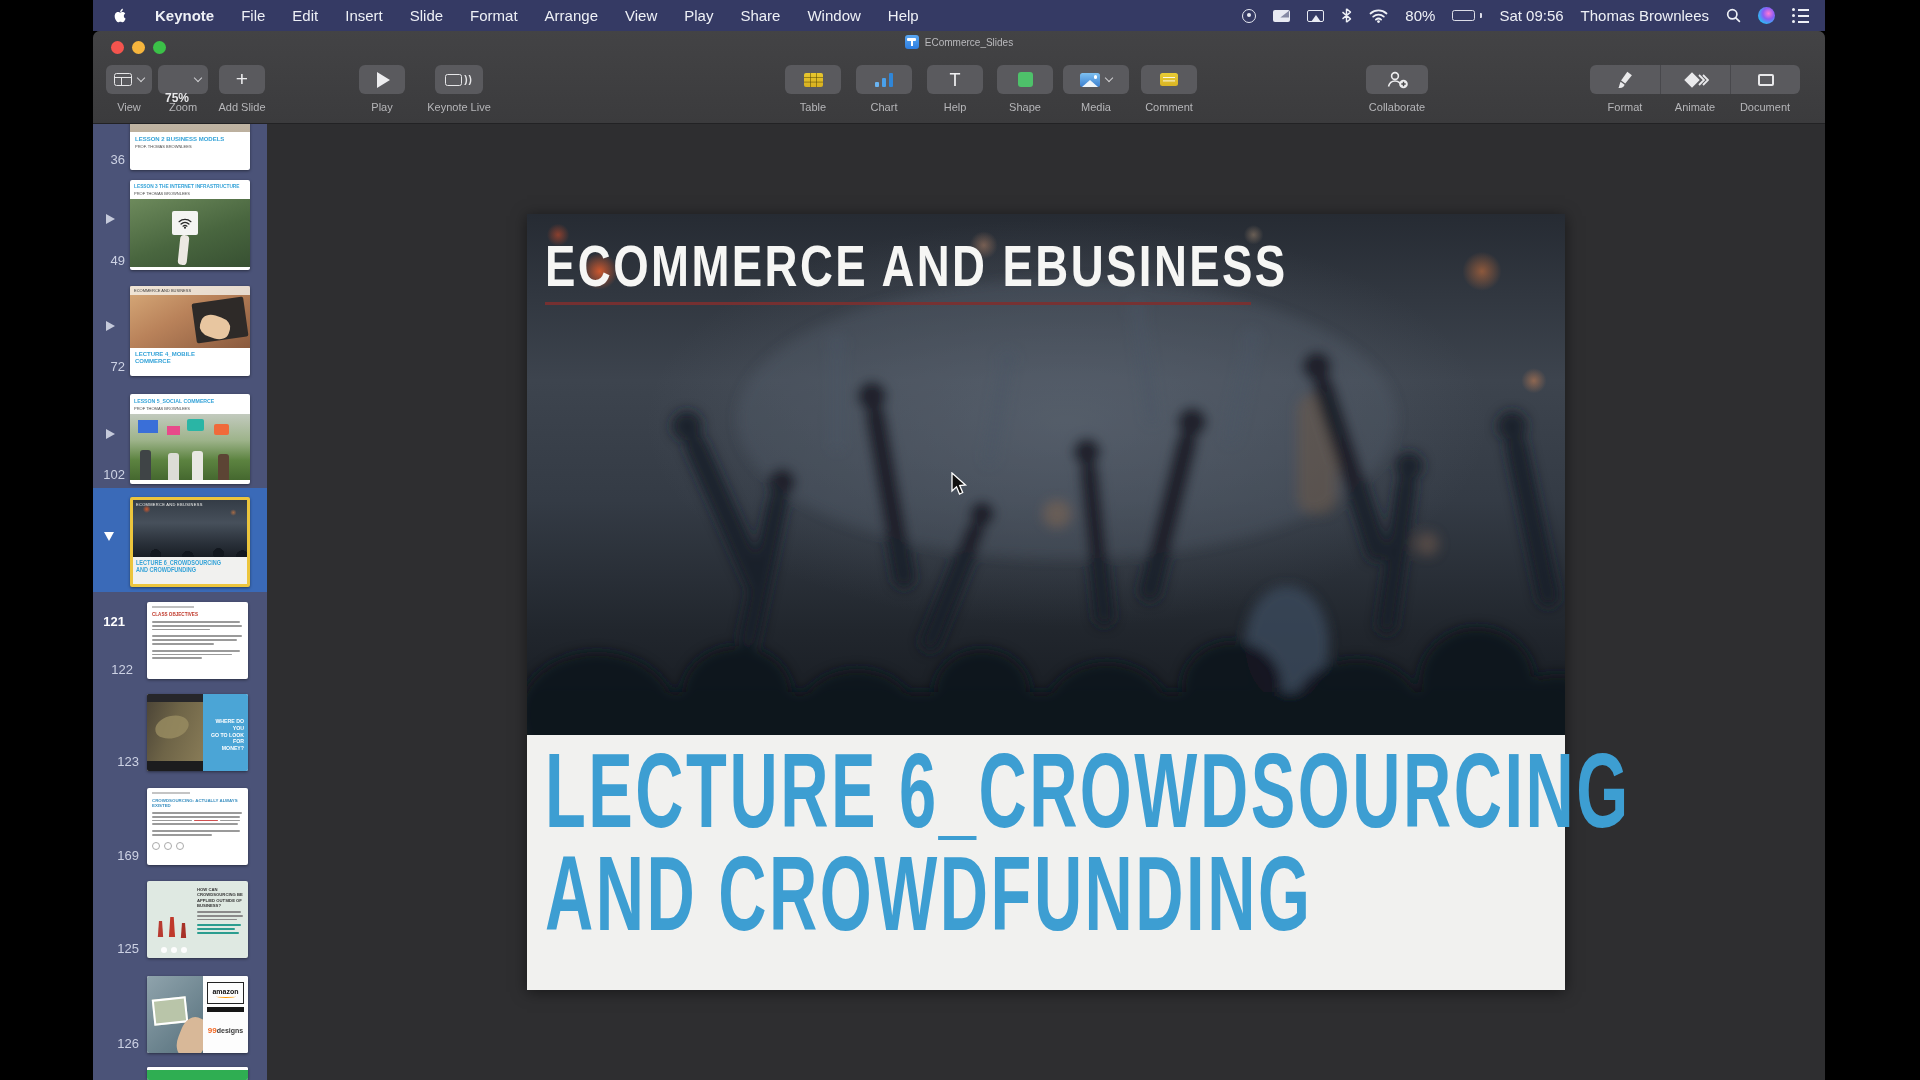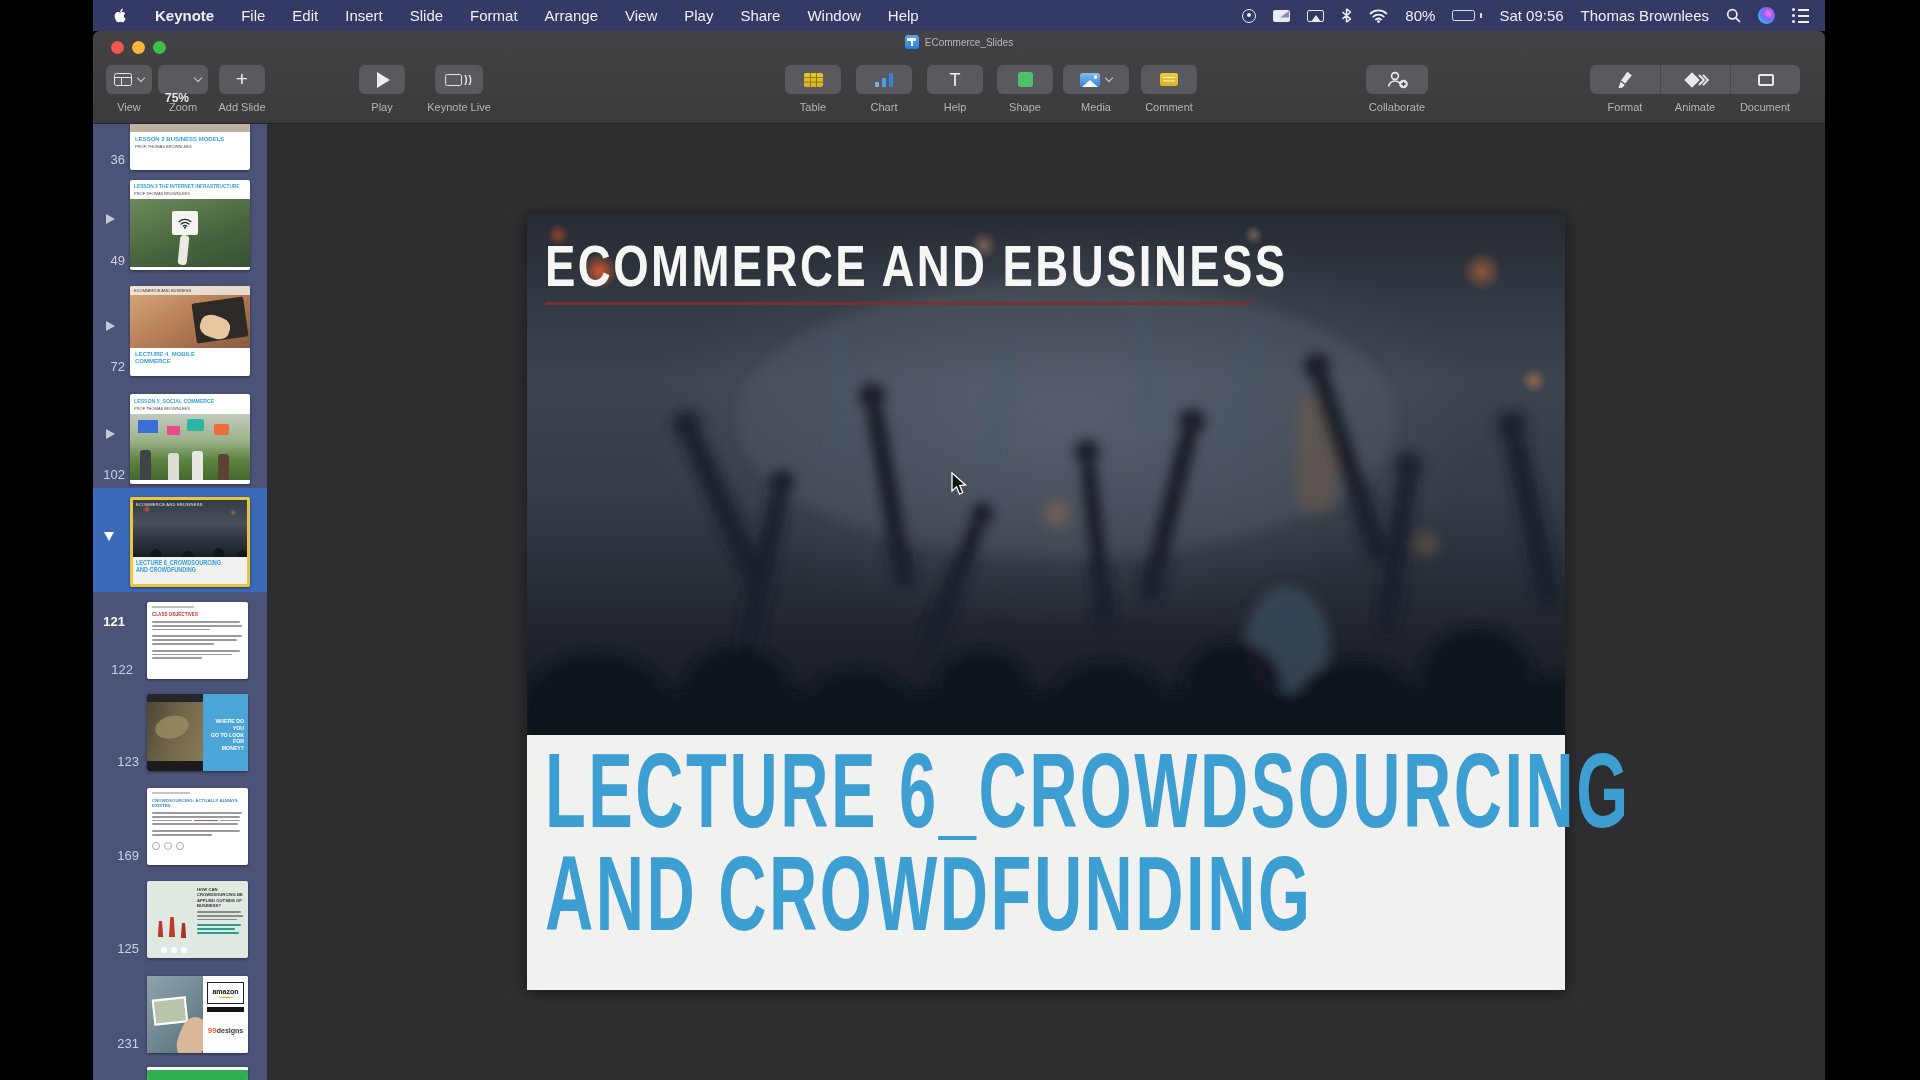--- a/index.html
+++ b/index.html
@@ -490,21 +490,21 @@
           <div style="border:1px solid #222;height:22px;display:flex;flex-direction:column;align-items:center;justify-content:center;">
             <span style="font-size:7px;font-weight:800;color:#111;">amazon</span>
             <span style="width:20px;height:3px;border-bottom:1.5px solid #f90;border-radius:50%;"></span>
           </div>
           <div style="height:5px;background:#161616;margin-top:3px;"></div>
           <div style="margin-top:7px;text-align:center;">
             <span style="font-size:8px;font-weight:800;color:#f26722;">99</span><span style="font-size:7px;font-weight:600;color:#3a3a3a;">designs</span>
           </div>
         </div>
       </div>
-      <div class="snum" style="left:14px;top:912px;">231</div>
+      <div class="snum" style="left:14px;top:912px;">126</div>
 
       <div class="thumb child" style="top:943px;height:13px;">
         <div style="height:3px;background:#fff;"></div>
         <div style="height:10px;background:#2fae52;"></div>
       </div>
     </div>
 
     <div class="canvas">
       <div class="slide">
         <div class="photo">

